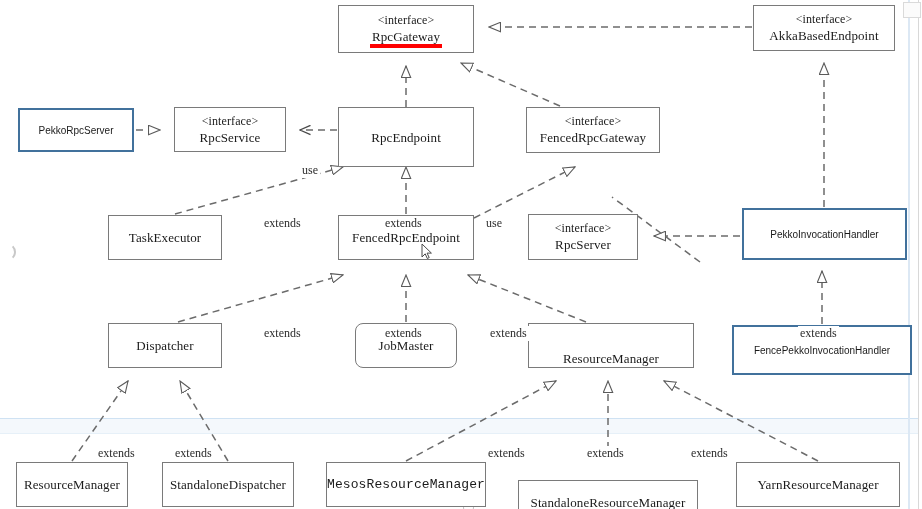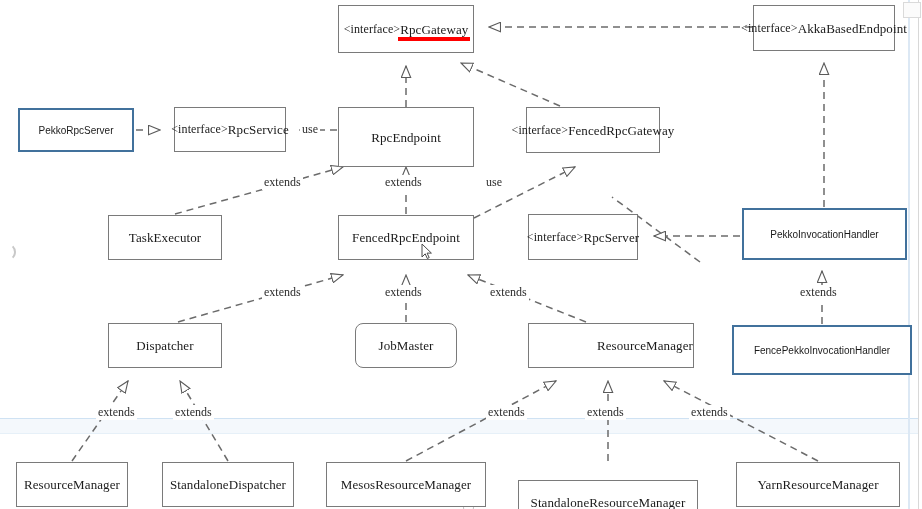--- a/index.html
+++ b/index.html
@@ -74,21 +74,21 @@
     border: 1px solid #dadada;
     background: #fbfbfb;
   }
   
   .node {
     position: absolute;
     box-sizing: border-box;
     background: #ffffff;
     border: 1px solid #7a7a7a;
     display: flex;
-    flex-direction: row;
+    flex-direction: column;
     align-items: center;
     justify-content: center;
     text-align: center;
     color: #1a1a1a;
     font-size: 13px;
     line-height: 17px;
     letter-spacing: .1px;
     z-index: 4;
   }
   .node.blue {
@@ -118,20 +118,21 @@
   
   .elabel {
     position: absolute;
     font-family: "Liberation Serif", serif;
     font-size: 12px;
     color: #2b2b2b;
     background: #ffffff;
     padding: 0 2px;
     white-space: nowrap;
     z-index: 5;
+    margin-top: 41px;
   }
   
   #edges {
     position: absolute;
     left: 0;
     top: 0;
     width: 922px;
     height: 509px;
     z-index: 2;
   }
@@ -258,21 +259,21 @@
       </div>
       <div class="node blue" style="left: 732px; top: 325px; width: 180px; height: 50px;">
         <div><span class="nm">FencePekkoInvocationHandler</span></div>
       </div>
       <div class="node" style="left: 16px; top: 462px; width: 112px; height: 45px;">
         <div><span class="nm">ResourceManager</span></div>
       </div>
       <div class="node" style="left: 162px; top: 462px; width: 132px; height: 45px;">
         <div><span class="nm">StandaloneDispatcher</span></div>
       </div>
-      <div class="node" style="left: 326px; top: 462px; width: 160px; height: 45px;">
+      <div class="node" style="left: 326px; top: 462px; width: 160px; height: 45px; font-family: Liberation Mono, monospace;">
         <div><span class="nm">MesosResourceManager</span></div>
       </div>
       <div class="node" style="left: 518px; top: 480px; width: 180px; height: 45px;">
         <div><span class="nm">StandaloneResourceManager</span></div>
       </div>
       <div class="node" style="left: 736px; top: 462px; width: 164px; height: 45px;">
         <div><span class="nm">YarnResourceManager</span></div>
       </div>
     </div>
 

